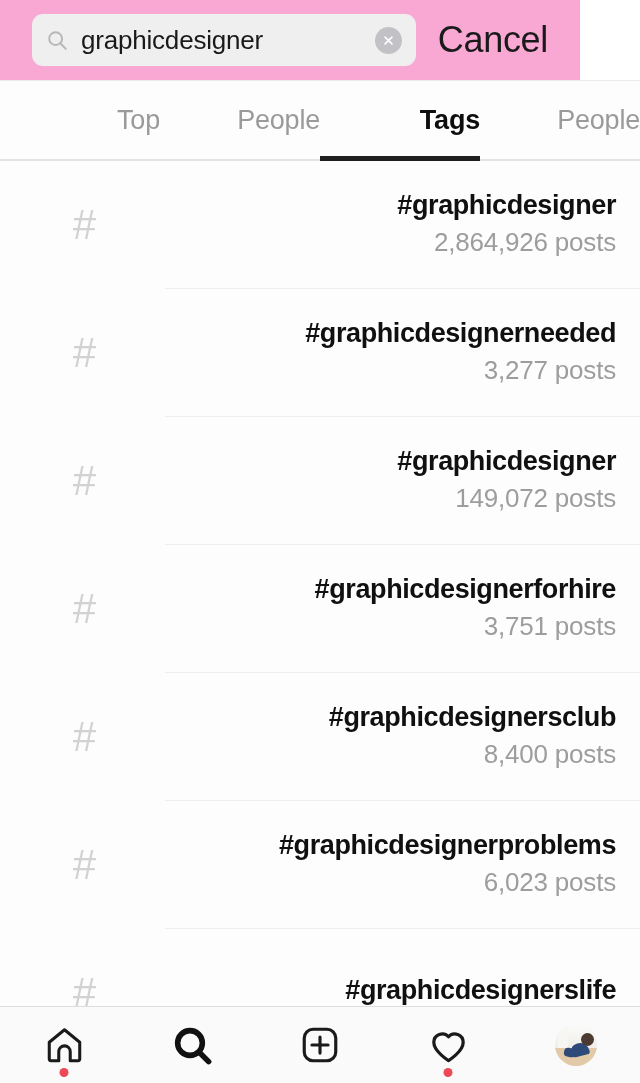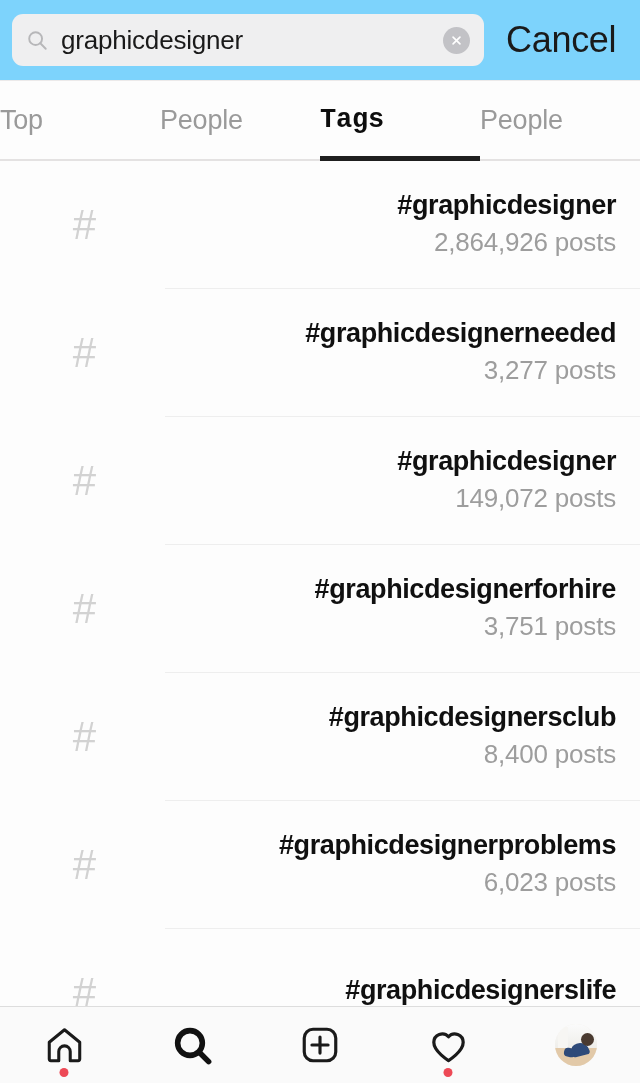--- a/index.html
+++ b/index.html
@@ -14,27 +14,27 @@
     overflow: hidden;
     position: relative;
     -webkit-font-smoothing: antialiased;
   }
 
   
   .search-header {
     position: absolute;
     top: 0;
     left: 0;
-    width: 640px;
+    width: 580px;
     height: 80px;
-    background: #7dd3fc;
-    display: flex;
-    align-items: center;
-    box-sizing: border-box;
-    padding: 0 12px;
+    background: #f9a8d4;
+    display: flex;
+    align-items: center;
+    box-sizing: border-box;
+    padding: 0 32px;
   }
   .search-field {
     position: relative;
     width: 472px;
     height: 52px;
     background: #efeff0;
     border-radius: 11px;
     display: flex;
     align-items: center;
     box-sizing: border-box;
@@ -85,30 +85,30 @@
     background: #fdfdfd;
     border-top: 1px solid #eceaea;
     border-bottom: 2px solid #e4e2e2;
     box-sizing: border-box;
     display: flex;
   }
   .tab {
     flex: 1 1 0;
     display: flex;
     align-items: center;
-    justify-content: flex-start;
+    justify-content: flex-end;
     position: relative;
     font-size: 27px;
     color: #9a9a9a;
     letter-spacing: -0.2px;
+    padding-left: 48px;
   }
   .tab.active {
     color: #0d0d0d;
     font-weight: bold;
-    font-family: Liberation Mono, monospace;
   }
   .tab.active::after {
     content: "";
     position: absolute;
     left: 0;
     right: 0;
     bottom: -2px;
     height: 5px;
     background: #1f1f1f;
   }

